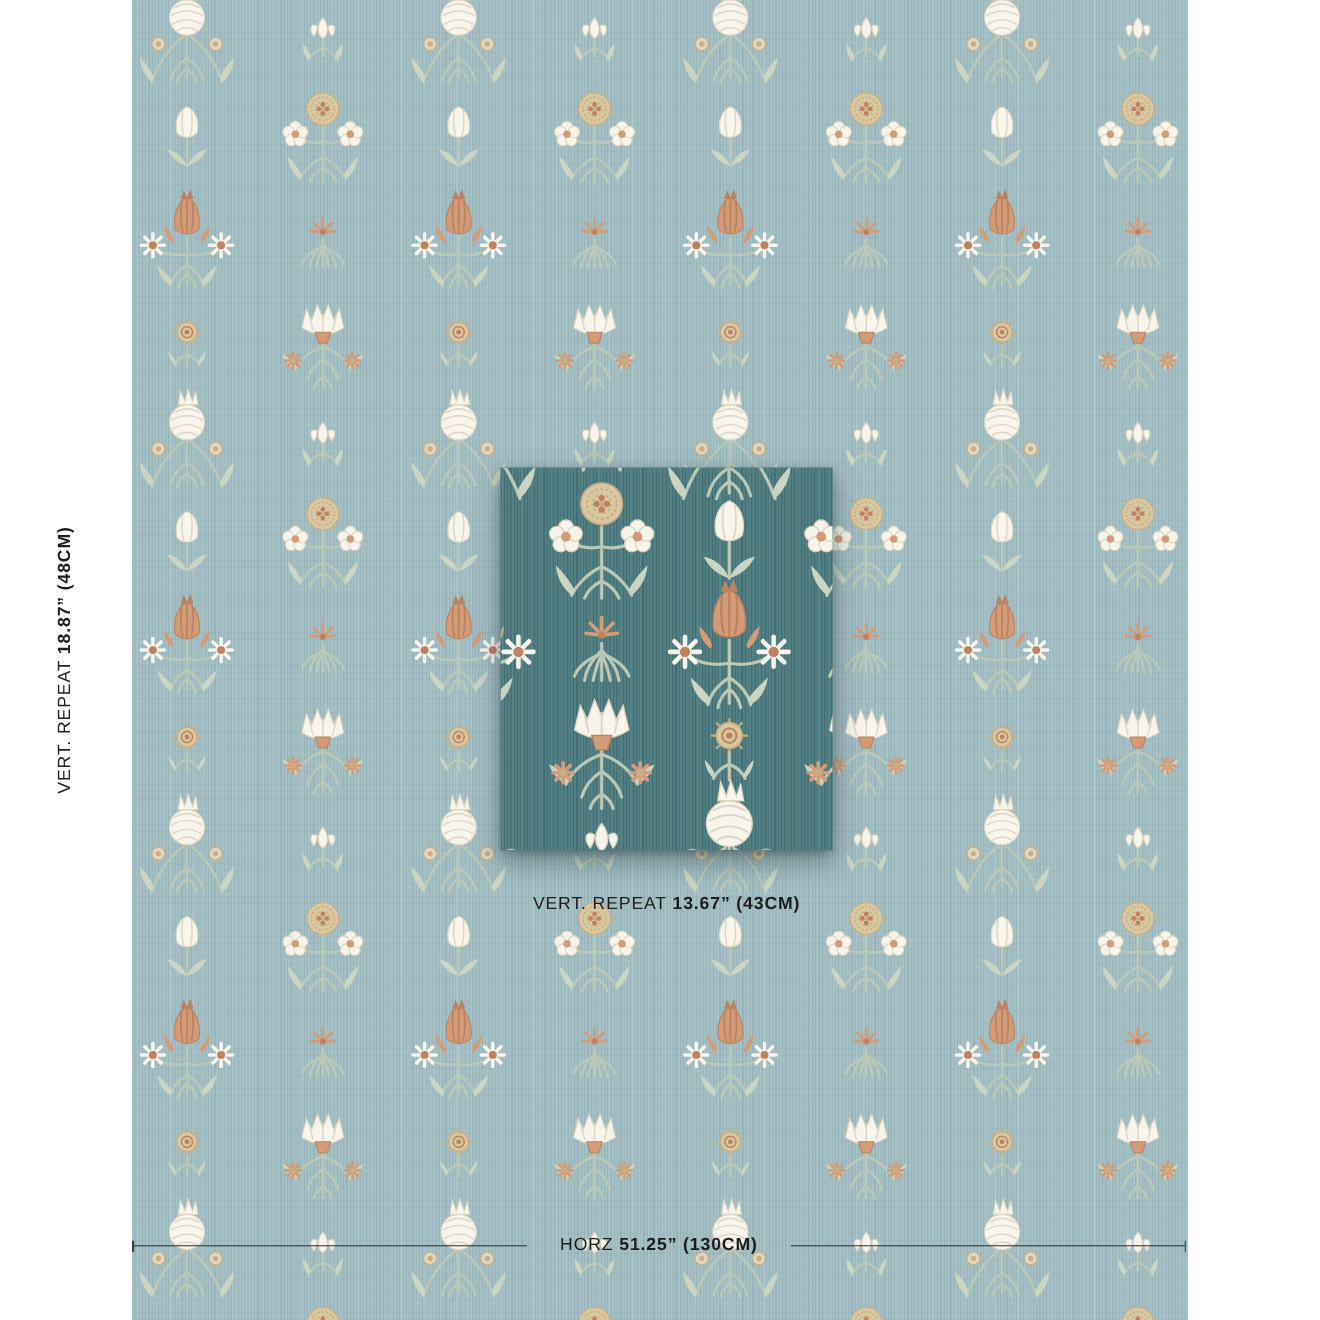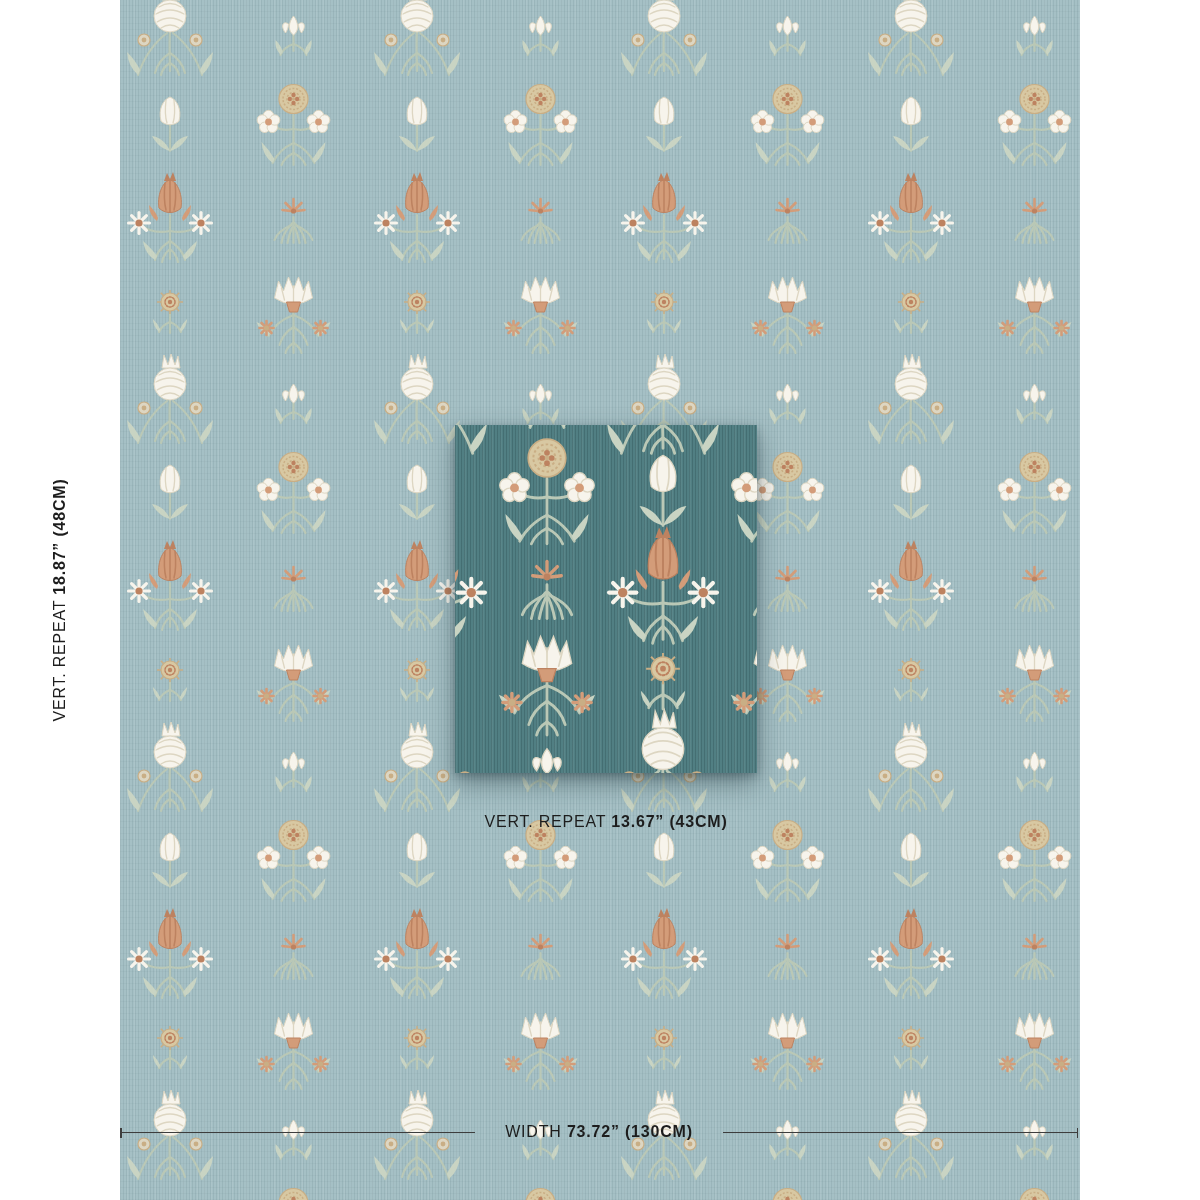--- a/index.html
+++ b/index.html
@@ -416,22 +416,22 @@
     </div>
 
     <div class="label horz-label">
       <span class="pre">VERT. REPEAT</span>
       <span class="val">13.67” (43CM)</span>
     </div>
 
     <div class="width-row">
       <span class="wline left"></span>
       <div class="label width-label">
-        <span class="pre">WIDTH</span>
-        <span class="val">73.72” (130CM)</span>
+        <span class="pre">HORZ</span>
+        <span class="val">51.25” (130CM)</span>
       </div>
       <span class="wline right"></span>
     </div>
   </div>
 
   <div class="left-margin">
     <div class="label vert-label">
       <span class="pre">VERT. REPEAT</span>
       <span class="val">18.87” (48CM)</span>
     </div>

